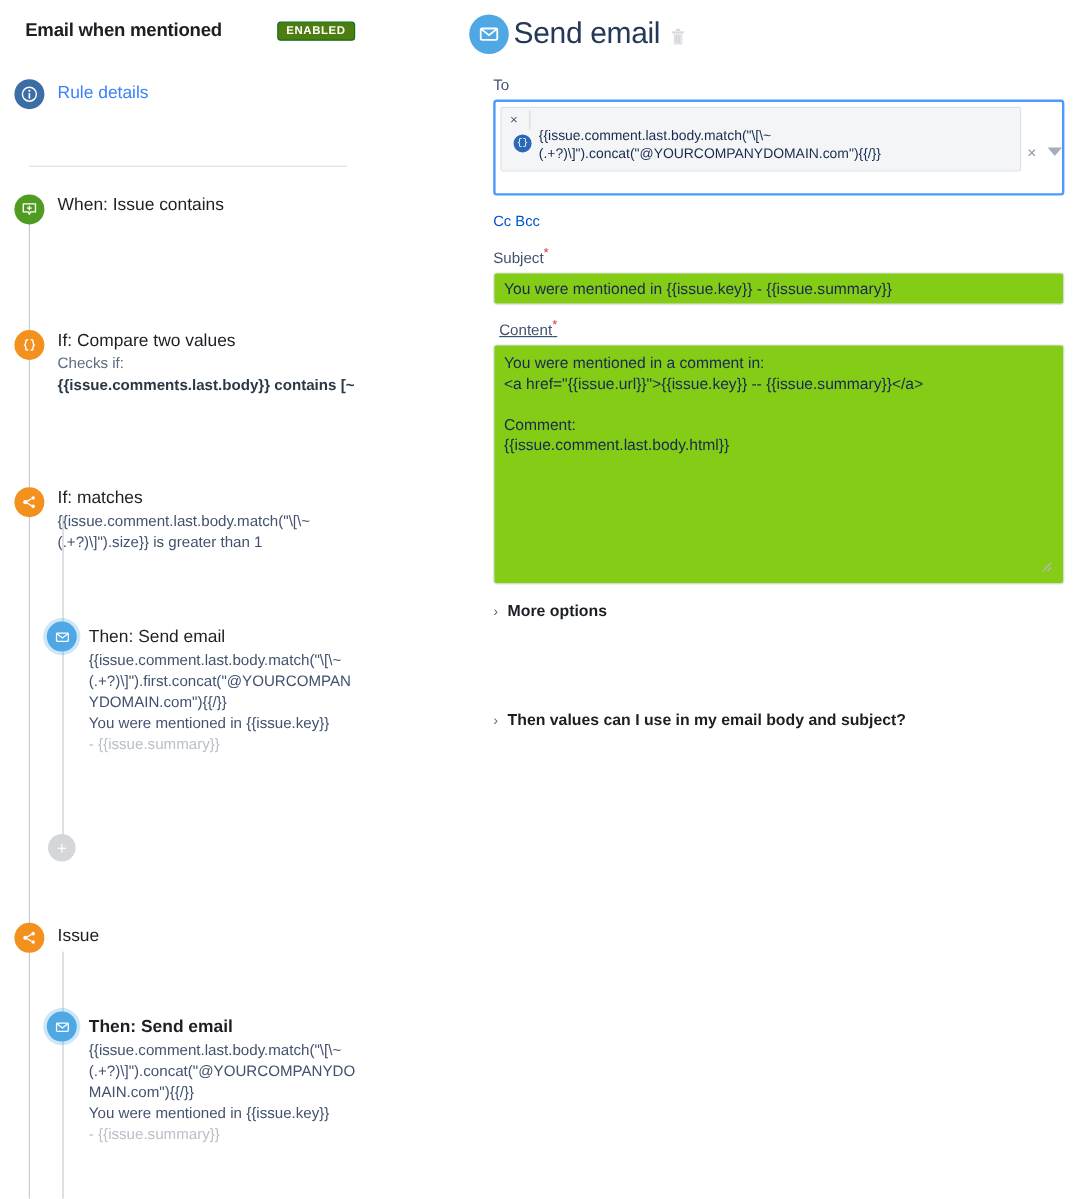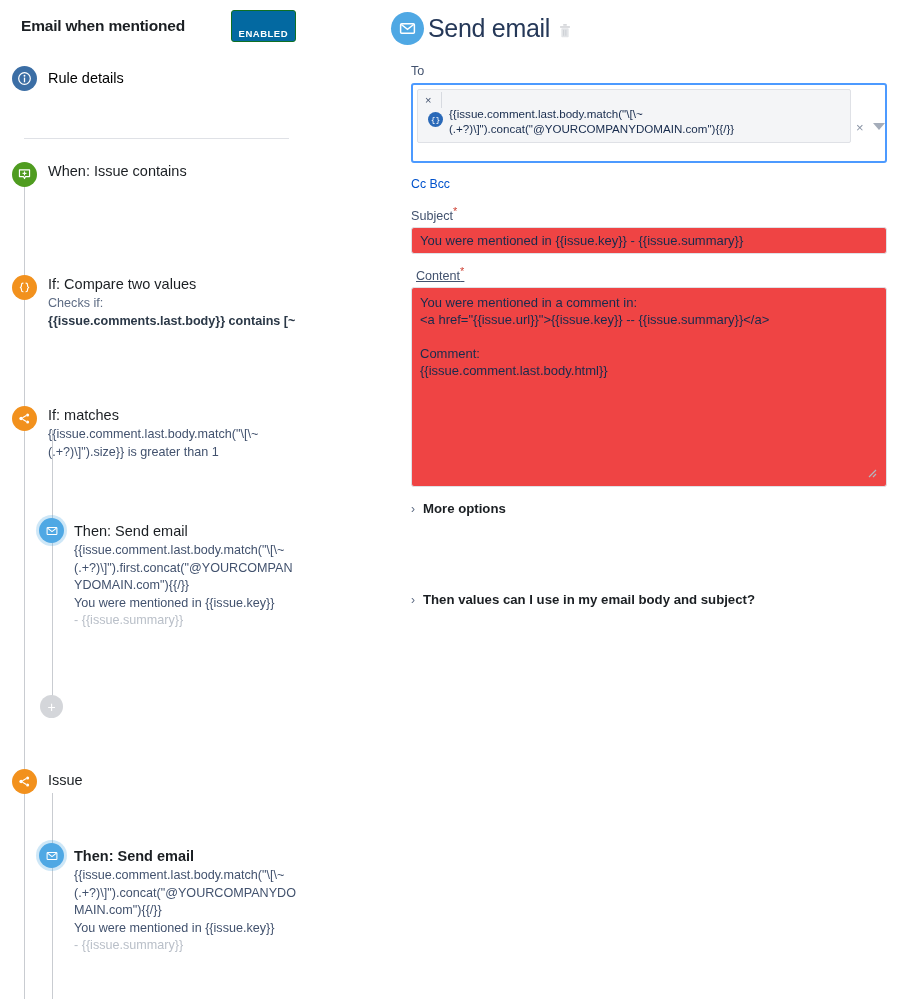--- a/index.html
+++ b/index.html
@@ -22,37 +22,37 @@
   .rule-header {
     position: absolute; left: 21px; top: 13px;
     width: 275px; height: 26px;
     display: flex; align-items: center; justify-content: space-between;
   }
   .rule-title {
     font-size: 15.5px; font-weight: bold; color: #1b1f23;
     letter-spacing: -0.2px;
   }
   .badge-enabled {
-    background: #0369a1;
+    background: #4d7c0f;
     border: 1px solid #0f7023;
     color: #ffffff;
     font-size: 9.5px; font-weight: bold;
     letter-spacing: 0.5px;
-    padding: 18px 7px 3px 7px;
+    padding: 2px 7px 3px 7px;
     border-radius: 3px;
     line-height: 1;
   }
 
   .nav-item {
     position: absolute; left: 12px;
     width: 240px; height: 30px;
     display: flex; align-items: center; gap: 11px;
     cursor: pointer;
   }
-  .nav-label { font-size: 14.5px; color: #000000; }
+  .nav-label { font-size: 14.5px; color: #3b82f6; }
 
   .circ {
     border-radius: 50%;
     display: flex; align-items: center; justify-content: center;
     flex: none;
   }
   .nav-ico { width: 25px; height: 25px; background: #3b6ea5; }
 
   .divider {
     position: absolute; left: 24px; top: 138px;
@@ -172,21 +172,21 @@
 
   .ccbcc {
     position: absolute; left: 25px; top: 177px;
     font-size: 12.3px; color: #0052cc; cursor: pointer;
   }
 
   .text-input {
     position: absolute;
     border: 1px solid #dfe1e6;
     border-radius: 3px;
-    background: #ef4444;
+    background: #84cc16;
     font-family: "Liberation Sans", sans-serif;
     font-size: 13px;
     color: #172b4d;
     padding: 6px 8px;
     outline: none;
   }
   #subject-input { left: 25px; top: 227px; width: 476px; height: 27px; }
 
   #content-area {
     left: 25px; top: 287px; width: 476px; height: 200px;

